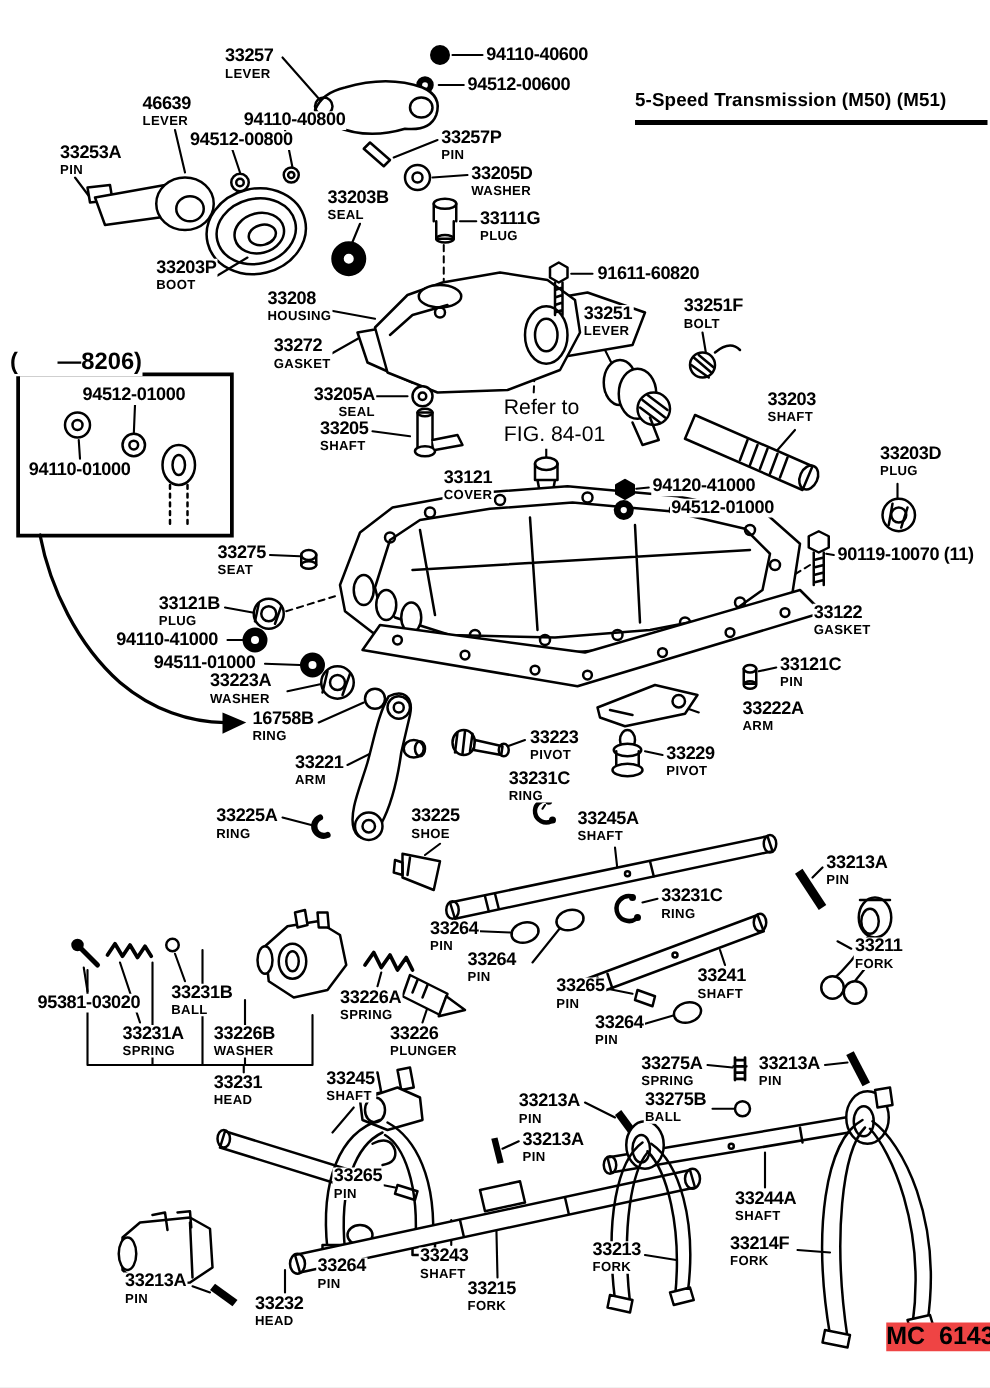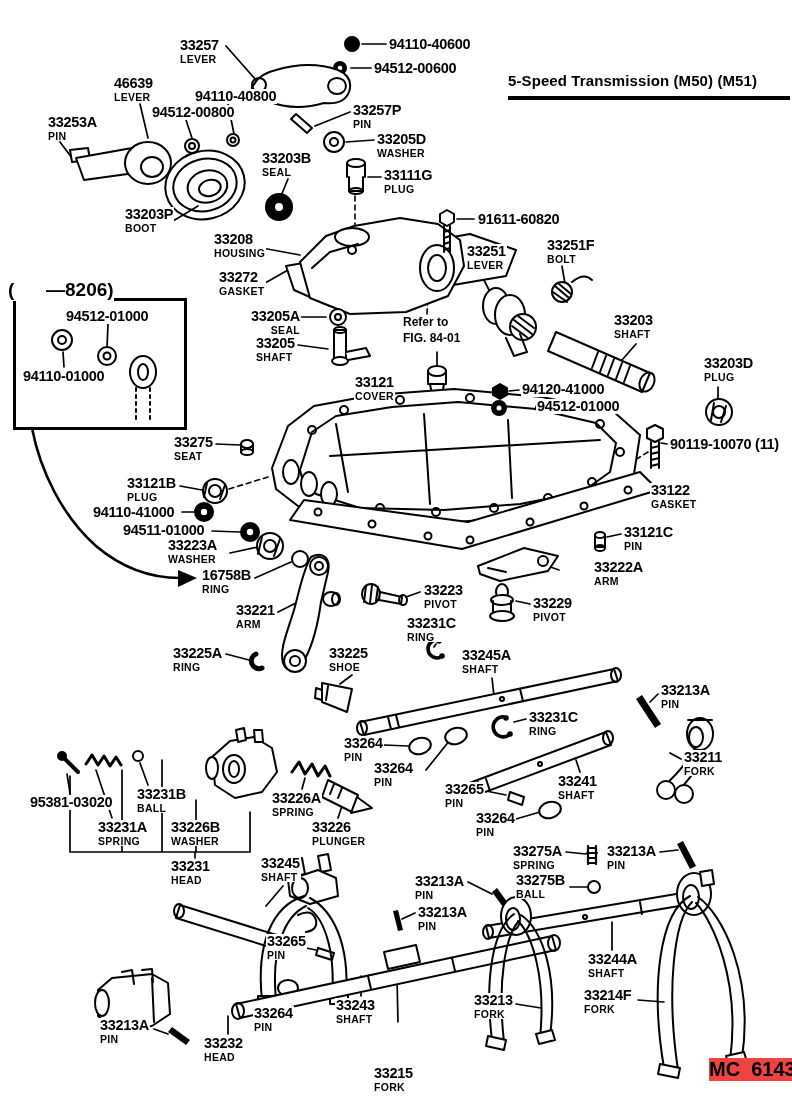--- a/index.html
+++ b/index.html
@@ -21,22 +21,22 @@
   }
   #inset-box{
     position:absolute;left:13px;top:298px;width:168px;height:126px;
     border:3px solid #000;z-index:2;background:transparent;
   }
   #inset-label{
     position:absolute;left:8px;top:279px;z-index:3;font-size:19px;
     font-weight:bold;white-space:pre;background:#fff;
   }
   #refer-note{
-    position:absolute;left:403px;top:315px;z-index:3;font-size:12px;
-    font-weight:bold;line-height:1.3;background:#fff;
+    position:absolute;left:403px;top:315px;z-index:3;font-size:17px;
+    font-weight:normal;line-height:1.3;background:#fff;
   }
   #figure-code{
     position:absolute;left:709px;top:1058px;z-index:3;font-size:20px;
     font-weight:bold;white-space:pre;background:#ef4444;
   }
 </style>
 </head>
 <body>
 
 <div id="stage">
@@ -678,21 +678,21 @@
         <div class="nm">PIN</div>
       </div>
       <div class="part-label" style="left: 203px; top: 1036px;">
         <div class="num">33232</div>
         <div class="nm">HEAD</div>
       </div>
       <div class="part-label" style="left: 335px; top: 998px;">
         <div class="num">33243</div>
         <div class="nm">SHAFT</div>
       </div>
-      <div class="part-label" style="left: 373px; top: 1024px; margin-top: 42px;">
+      <div class="part-label" style="left: 373px; top: 1024px;">
         <div class="num">33215</div>
         <div class="nm">FORK</div>
       </div>
       <div class="part-label" style="left: 473px; top: 993px;">
         <div class="num">33213</div>
         <div class="nm">FORK</div>
       </div>
       <div class="part-label" style="left: 65px; top: 309px;">
         <div class="num">94512-01000</div>
       </div>

